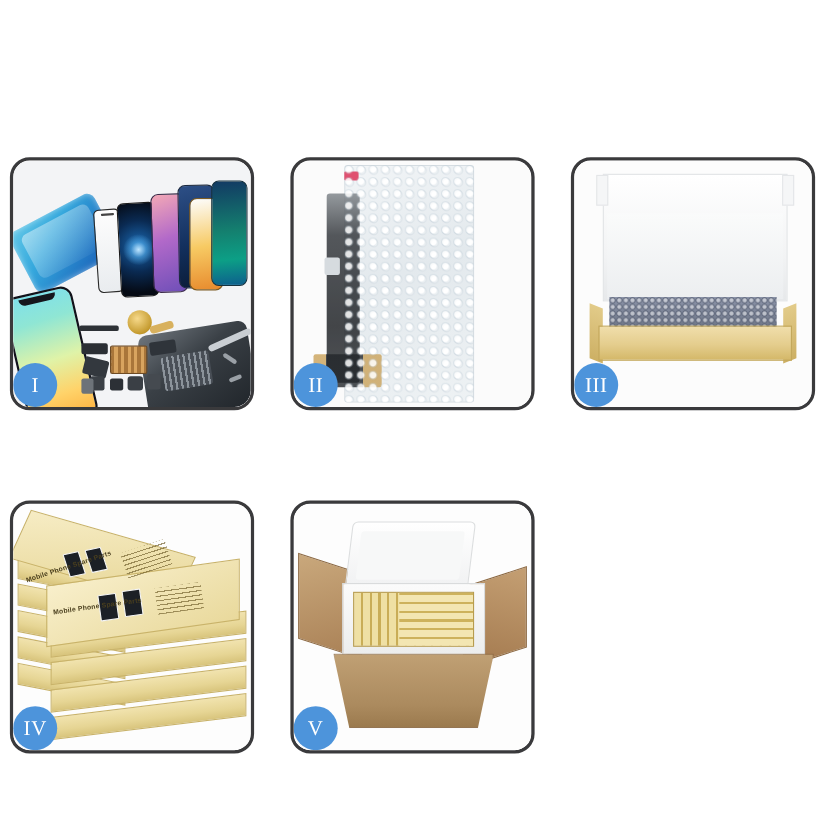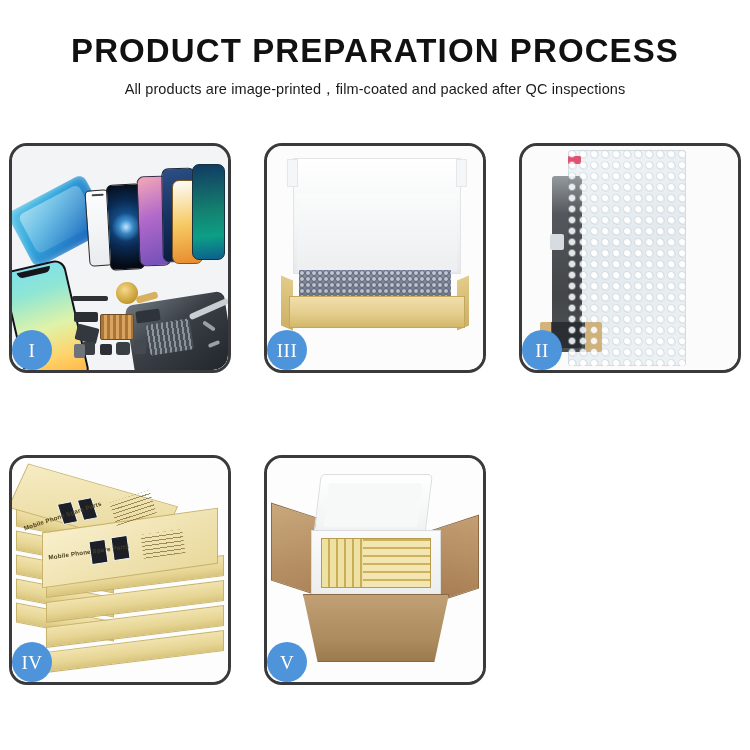--- a/index.html
+++ b/index.html
@@ -425,24 +425,20 @@
   .bx-tape-b {
     position:absolute; left: 34px; top: 156px; width: 16px; height: 20px;
     background: #a9875d; opacity:.75; transform: skewY(22deg);
   }
 </style>
 </head>
 <body>
 
 <div class="page">
 
-  <div class="header">
-    <div class="title">PRODUCT PREPARATION PROCESS</div>
-    <div class="subtitle">All products are image-printed，film-coated and packed after QC inspections</div>
-  </div>
 
   <div class="grid">
 
     <div class="card">
       <div class="card-photo">
         <div class="c1-bg"></div>
         <div class="ph ph-blue-film"></div>
         <div class="ph ph-white-glass"></div>
         <div class="ph ph-dark-phone"></div>
         <div class="ph ph-purple"></div>
@@ -465,41 +461,41 @@
         <div class="part part-cam"></div>
         <div class="part part-scr1"></div>
         <div class="part part-scr2"></div>
         <div class="part part-tool"></div>
       </div>
       <div class="badge">I</div>
     </div>
 
     <div class="card">
       <div class="card-photo">
+        <div class="c2-bg"></div>
+        <div class="bubble-bag"></div>
+        <div class="bag-item"></div>
+        <div class="bag-conn"></div>
+        <div class="bag-label"></div>
+        <div class="bubble-overlay"></div>
+      </div>
+      <div class="badge">II</div>
+    </div>
+
+    <div class="card">
+      <div class="card-photo">
         <div class="c3-bg"></div>
         <div class="box3-lid"></div>
         <div class="box3-inner"></div>
         <div class="box3-foam"></div>
         <div class="box3-side-l"></div>
         <div class="box3-side-r"></div>
         <div class="box3-front"></div>
       </div>
       <div class="badge">III</div>
-    </div>
-
-    <div class="card">
-      <div class="card-photo">
-        <div class="c2-bg"></div>
-        <div class="bubble-bag"></div>
-        <div class="bag-item"></div>
-        <div class="bag-conn"></div>
-        <div class="bag-label"></div>
-        <div class="bubble-overlay"></div>
-      </div>
-      <div class="badge">II</div>
     </div>
 
     <div class="card">
       <div class="card-photo">
         <div class="c4-bg"></div>
         <div class="stack">
           <div class="sb sb-l1"></div>
           <div class="sb sb-l2"></div>
           <div class="sb sb-l3"></div>
           <div class="sb sb-l4"></div>

